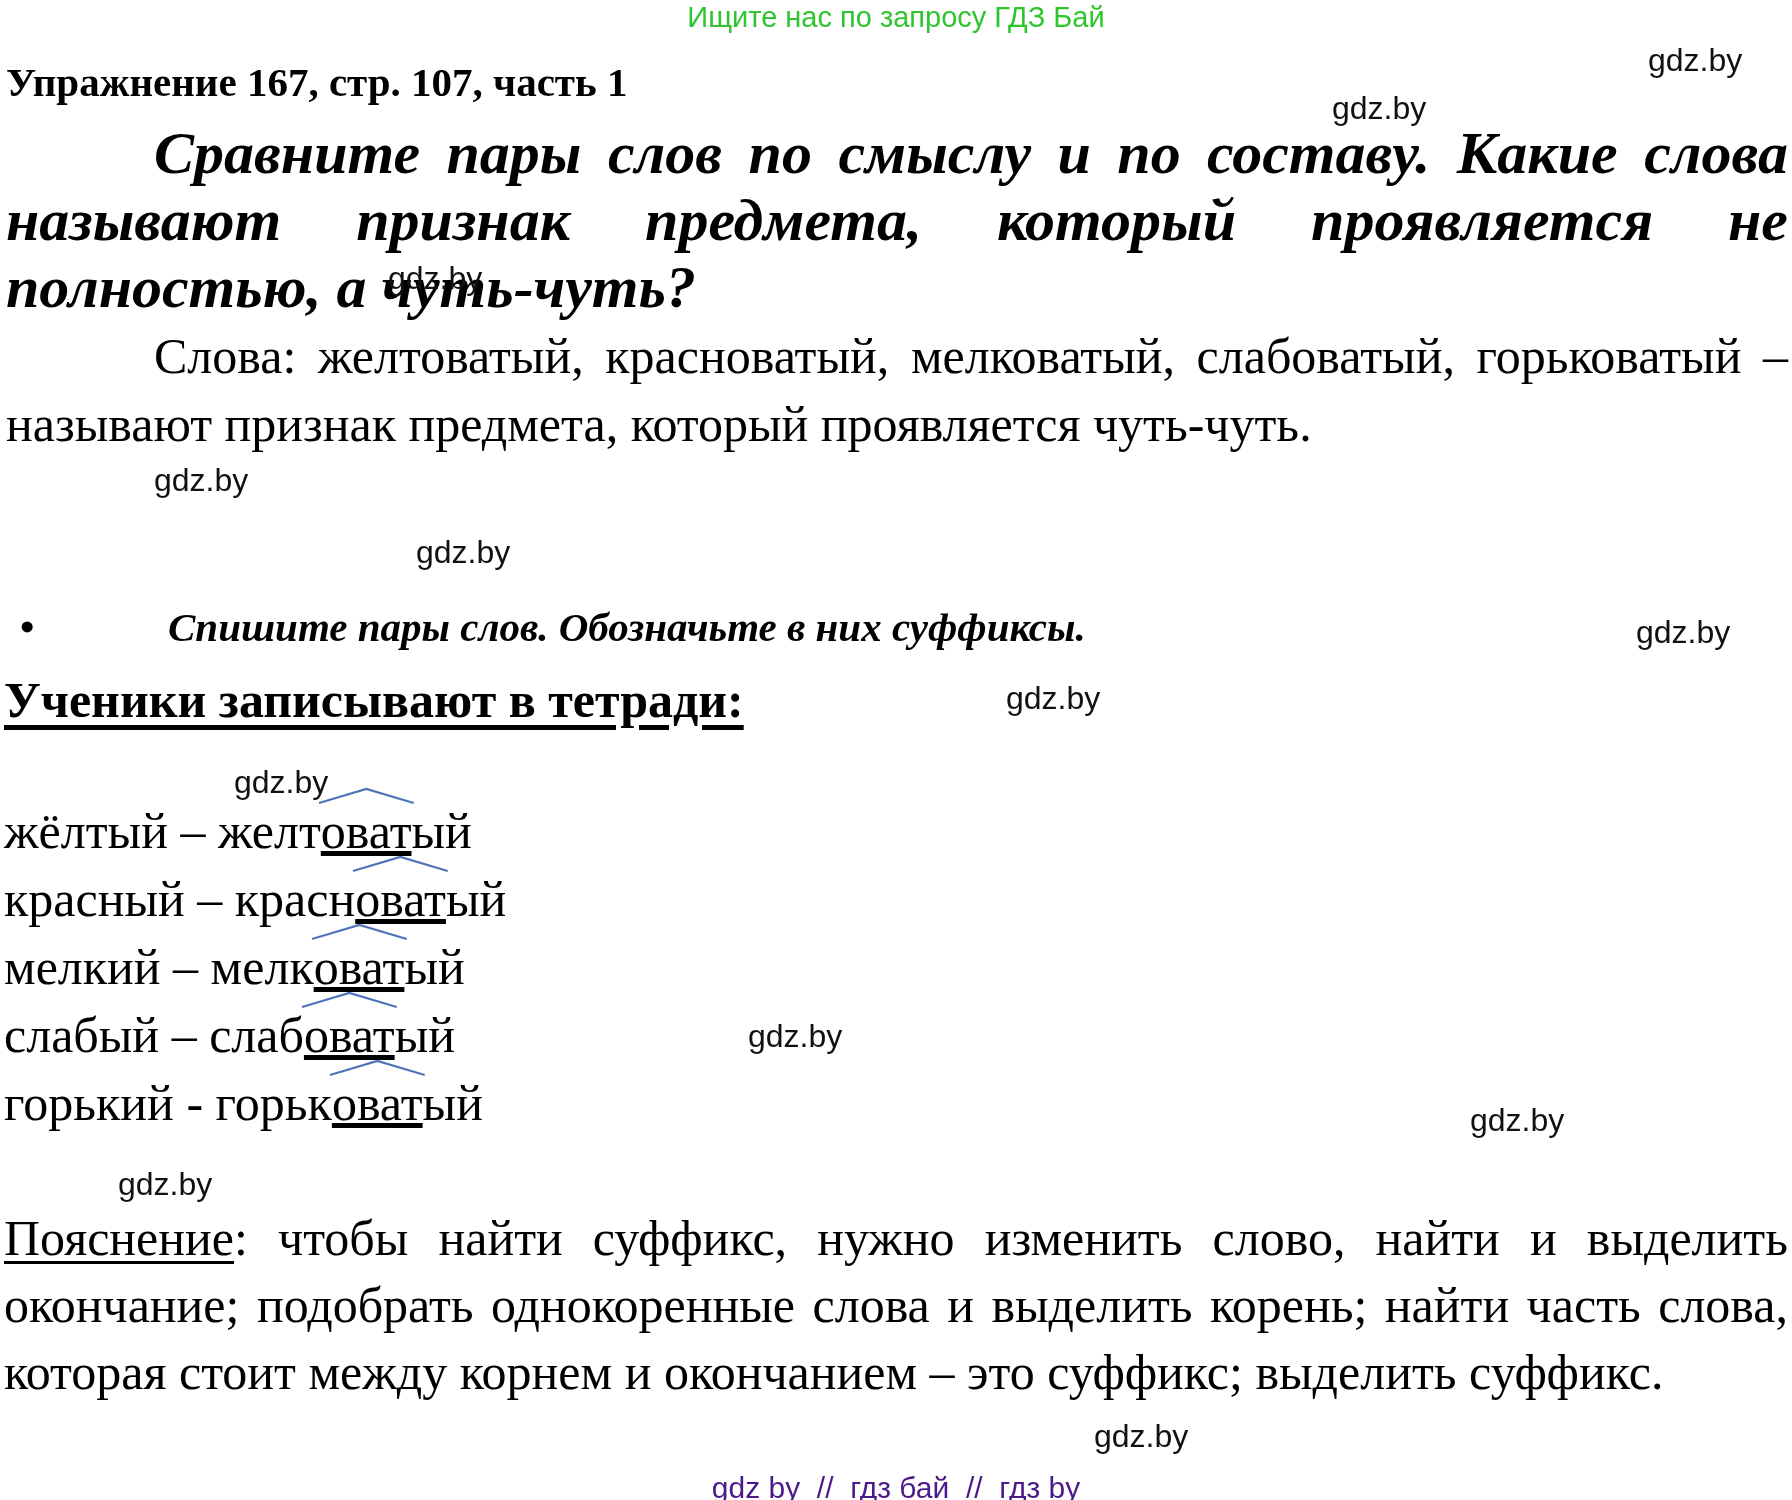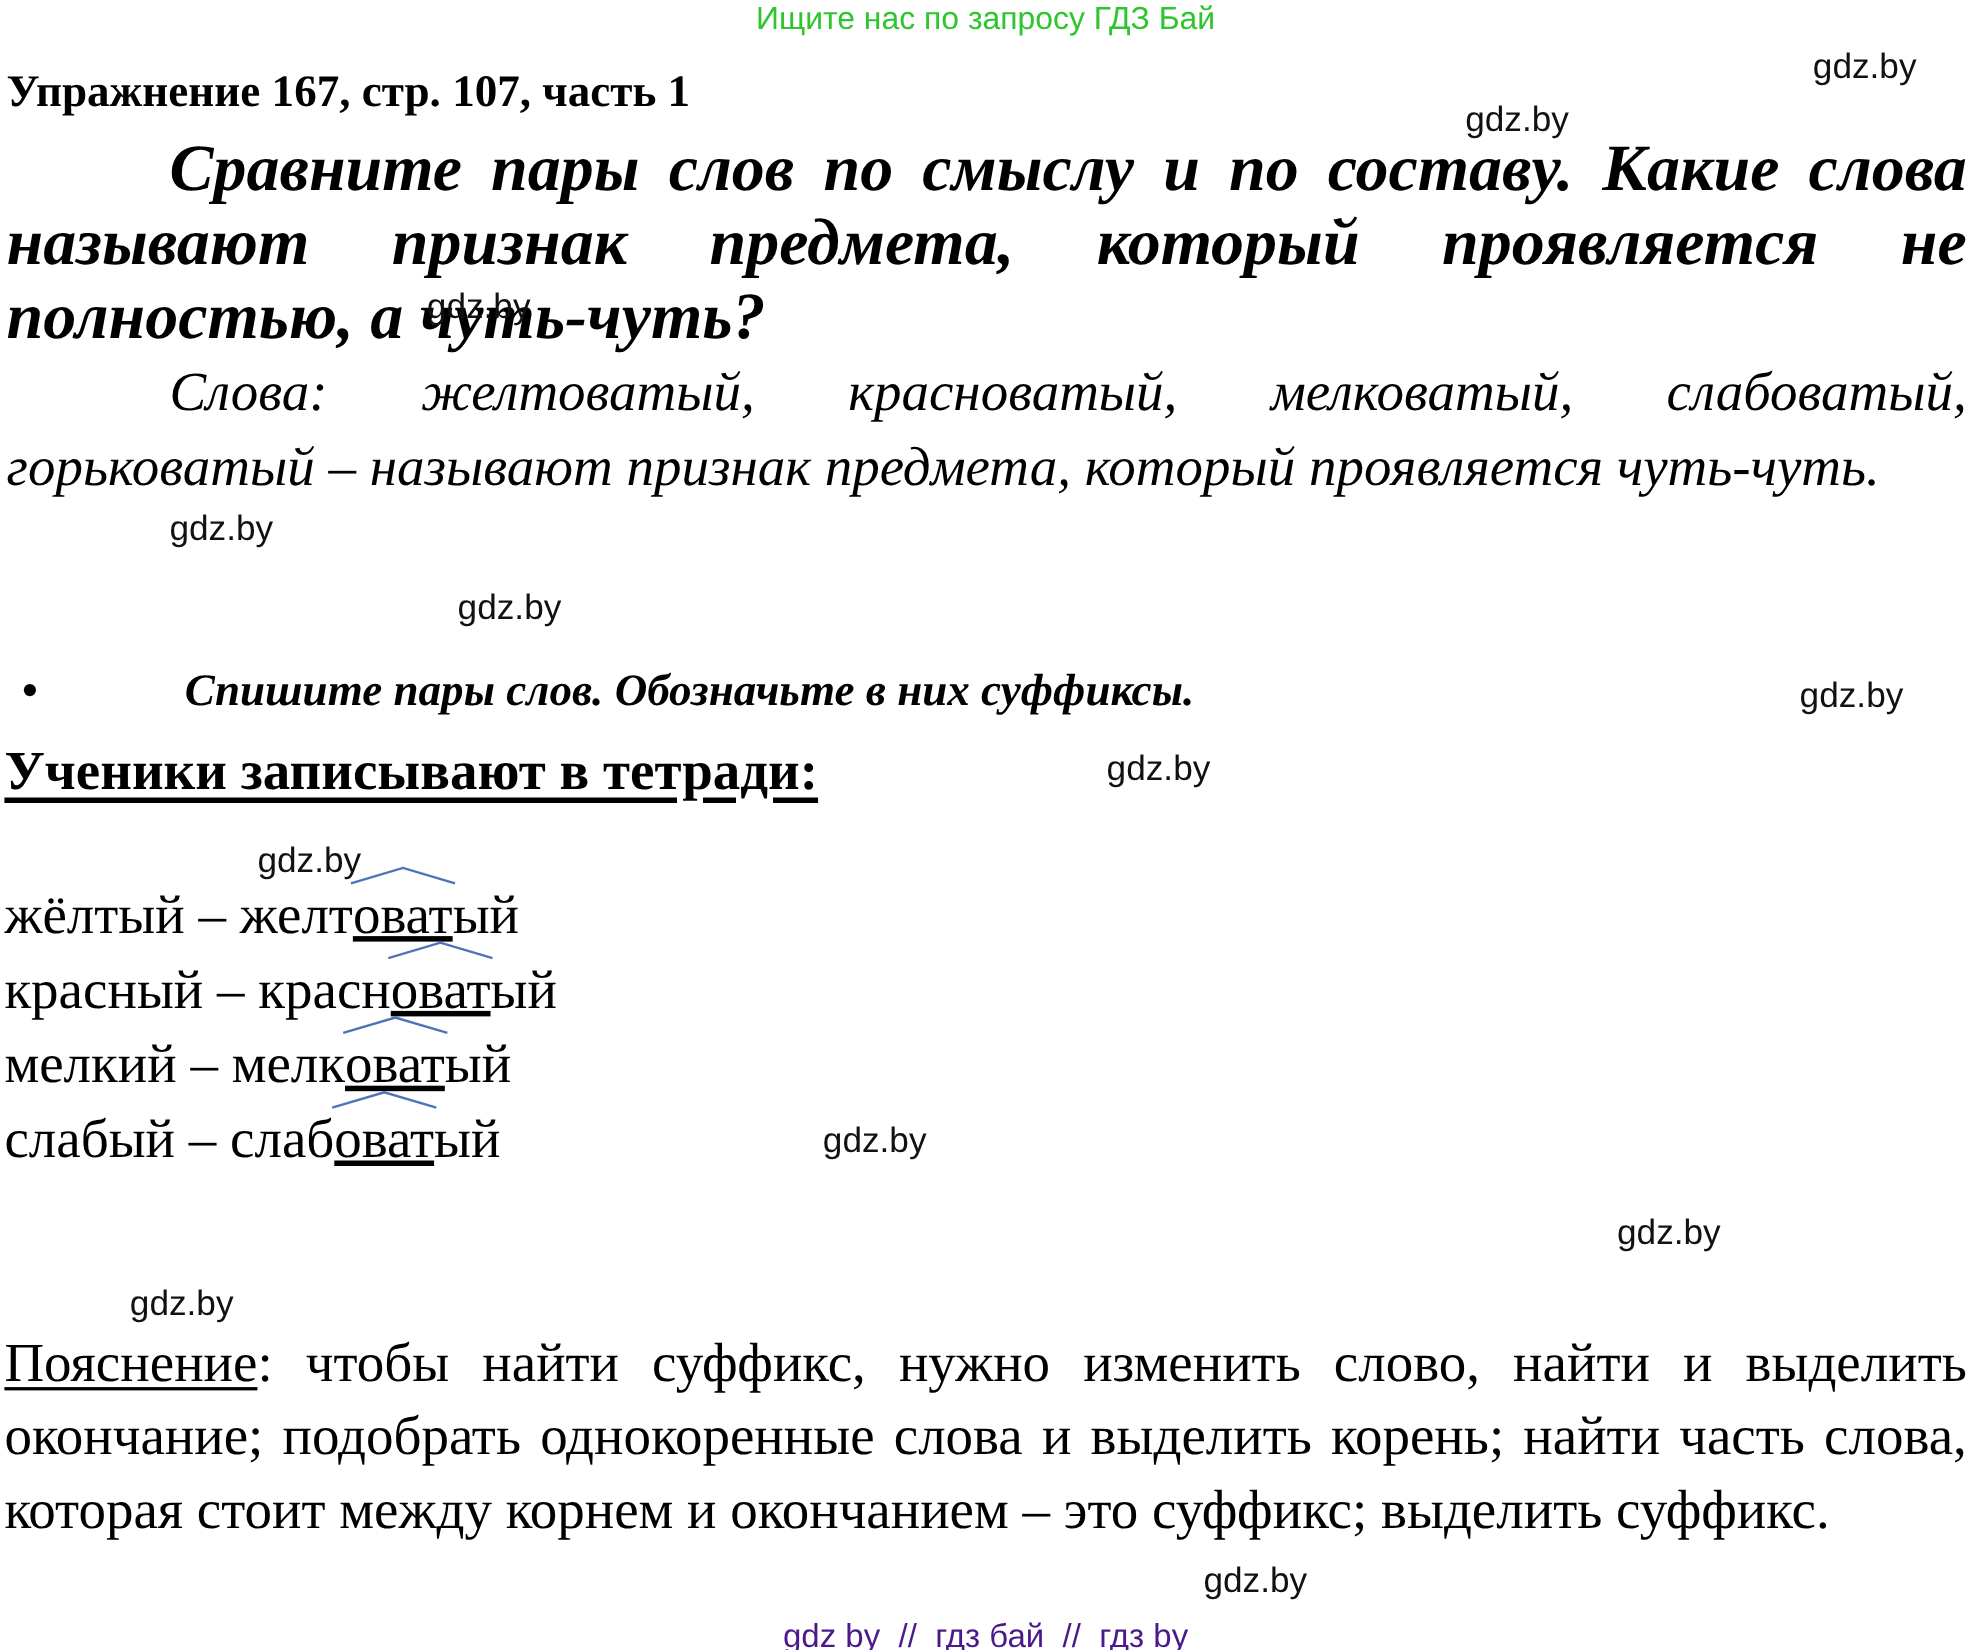--- a/index.html
+++ b/index.html
@@ -4,21 +4,21 @@
 <style>
   html, body { margin: 0; padding: 0; background: #ffffff; }
   body { width: 1792px; height: 1500px; position: relative; overflow: hidden; color: #000; }
   .abs { position: absolute; }
   .serif { font-family: "Liberation Serif", "DejaVu Serif", serif; }
   .sans { font-family: "Liberation Sans", "DejaVu Sans", sans-serif; }
   .top-banner { left: 0; width: 1792px; top: 0; text-align: center; font-size: 29px; color: #2ec52e; line-height: 34px; }
   .title { left: 6px; top: 52px; font-size: 41px; font-weight: bold; line-height: 60px; white-space: nowrap; }
   .task { left: 6px; width: 1782px; font-size: 60px; font-weight: bold; font-style: italic; line-height: 67px; text-align: justify; text-align-last: left; }
   .task .indent { display: inline-block; width: 148px; }
-  .para { left: 6px; width: 1782px; font-size: 50px; line-height: 68px; text-align: justify; font-style: italic; }
+  .para { left: 6px; width: 1782px; font-size: 50px; line-height: 68px; text-align: justify; }
   .para .indent { display: inline-block; width: 148px; }
   .wm { font-size: 32px; color: #111; line-height: 32px; white-space: nowrap; }
   .bullet-line { left: 20px; top: 594px; font-size: 41px; font-weight: bold; font-style: italic; line-height: 67px; white-space: nowrap; }
   .bullet-line .bullet { display: inline-block; width: 148px; font-style: normal; }
   .notebook-heading { left: 4px; top: 668px; font-size: 50px; font-weight: bold; line-height: 64px; text-decoration: underline; text-decoration-thickness: 5px; text-underline-offset: 8px; white-space: nowrap; }
   .pairs { left: 4px; top: 797px; }
   .pair { position: relative; font-size: 50px; line-height: 68px; white-space: nowrap; height: 68px; }
   .suffix { position: relative; display: inline-block; text-decoration: underline; }
   .suffix svg { position: absolute; left: -2px; top: -10px; width: calc(100% + 4px); height: 18px; overflow: visible; }
   .explain { left: 4px; top: 1205px; width: 1784px; font-size: 50px; line-height: 67px; text-align: justify; }
@@ -46,20 +46,23 @@
         </svg><span>оват</span></span><span>ый</span></div>
   <div class="pair"><span>красный</span><span> – </span><span>красн</span><span class="suffix"><svg viewBox="0 0 100 18" preserveAspectRatio="none">
           <polyline points="0,16 50,2 100,16" fill="none" stroke="#4f73b8" stroke-width="2.2" vector-effect="non-scaling-stroke"></polyline>
         </svg><span>оват</span></span><span>ый</span></div>
   <div class="pair"><span>мелкий</span><span> – </span><span>мелк</span><span class="suffix"><svg viewBox="0 0 100 18" preserveAspectRatio="none">
           <polyline points="0,16 50,2 100,16" fill="none" stroke="#4f73b8" stroke-width="2.2" vector-effect="non-scaling-stroke"></polyline>
         </svg><span>оват</span></span><span>ый</span></div>
   <div class="pair"><span>слабый</span><span> – </span><span>слаб</span><span class="suffix"><svg viewBox="0 0 100 18" preserveAspectRatio="none">
           <polyline points="0,16 50,2 100,16" fill="none" stroke="#4f73b8" stroke-width="2.2" vector-effect="non-scaling-stroke"></polyline>
         </svg><span>оват</span></span><span>ый</span></div>
+  <div class="pair"><span>горький</span><span> - </span><span>горьк</span><span class="suffix"><svg viewBox="0 0 100 18" preserveAspectRatio="none">
+          <polyline points="0,16 50,2 100,16" fill="none" stroke="#4f73b8" stroke-width="2.2" vector-effect="non-scaling-stroke"></polyline>
+        </svg><span>оват</span></span><span>ый</span></div>
 </div>
 
 <div class="abs explain serif"><span class="lbl">Пояснение</span><span>: чтобы найти суффикс, нужно изменить слово, найти и выделить окончание; подобрать однокоренные слова и выделить корень; найти часть слова, которая стоит между корнем и окончанием – это суффикс; выделить суффикс.</span></div>
 
 <div class="abs wm sans" style="left:1648px; top:44px;">gdz.by</div>
 <div class="abs wm sans" style="left:1332px; top:92px;">gdz.by</div>
 <div class="abs wm sans" style="left:388px; top:262px;">gdz.by</div>
 <div class="abs wm sans" style="left:154px; top:464px;">gdz.by</div>
 <div class="abs wm sans" style="left:416px; top:536px;">gdz.by</div>
 <div class="abs wm sans" style="left:1636px; top:616px;">gdz.by</div>

